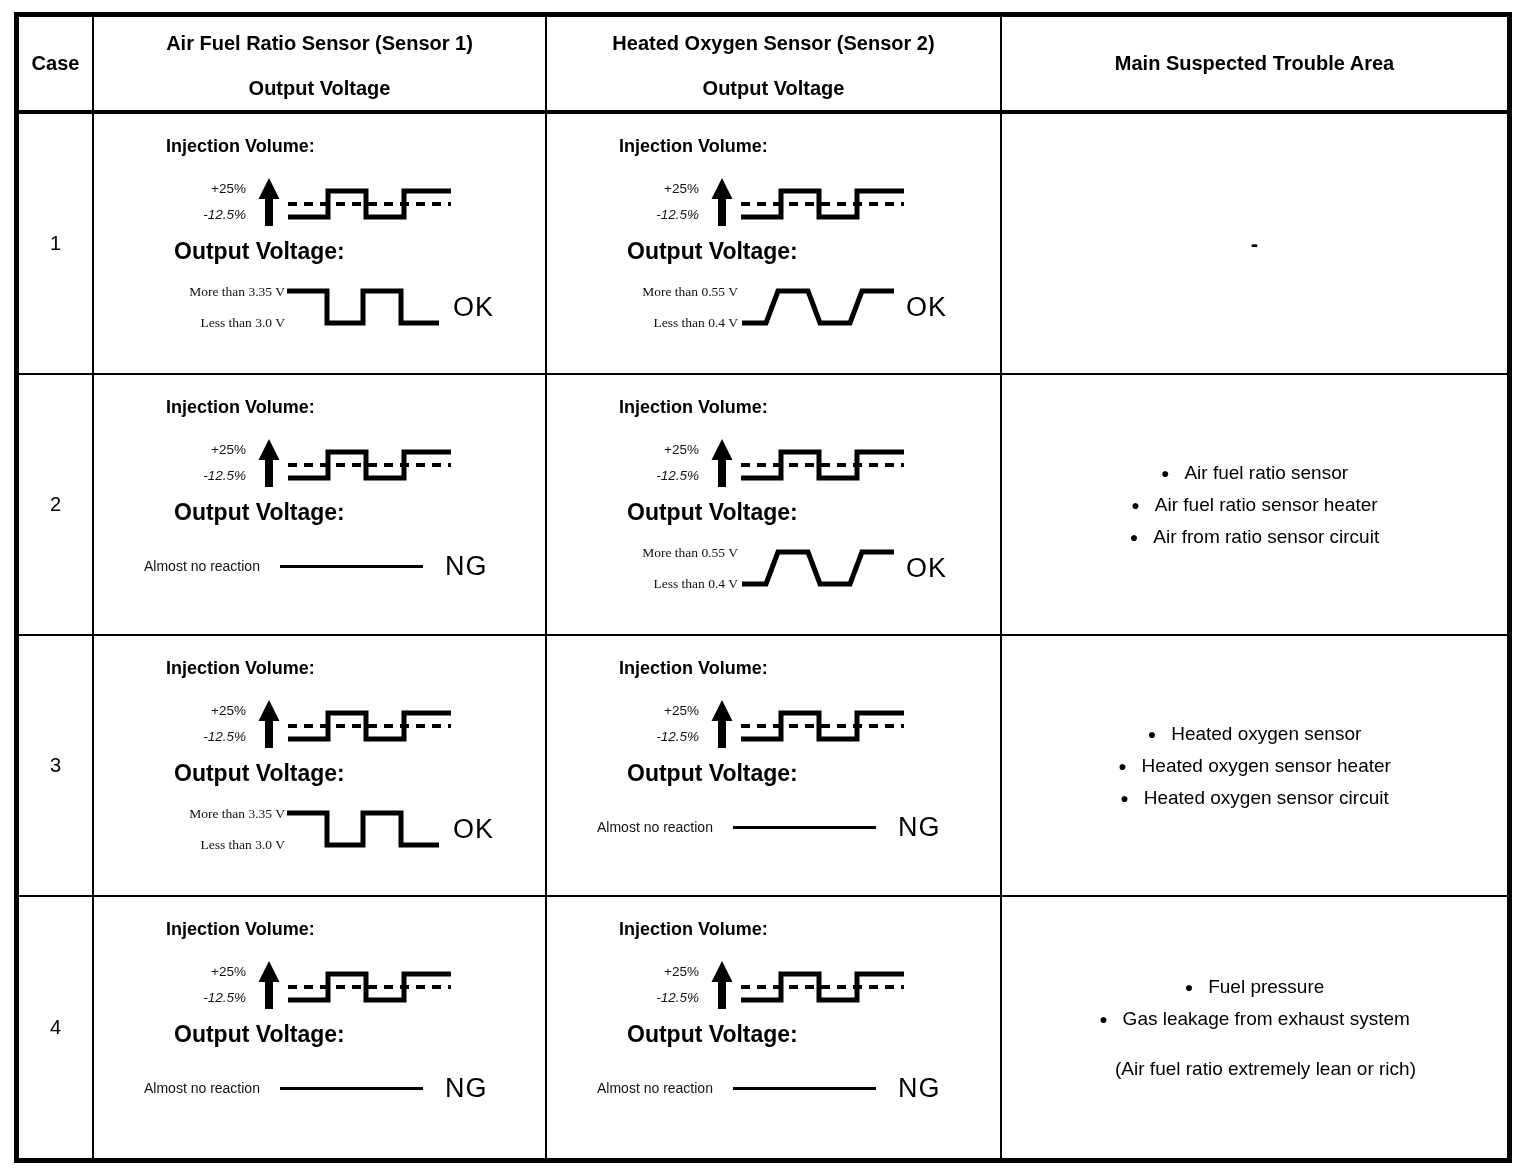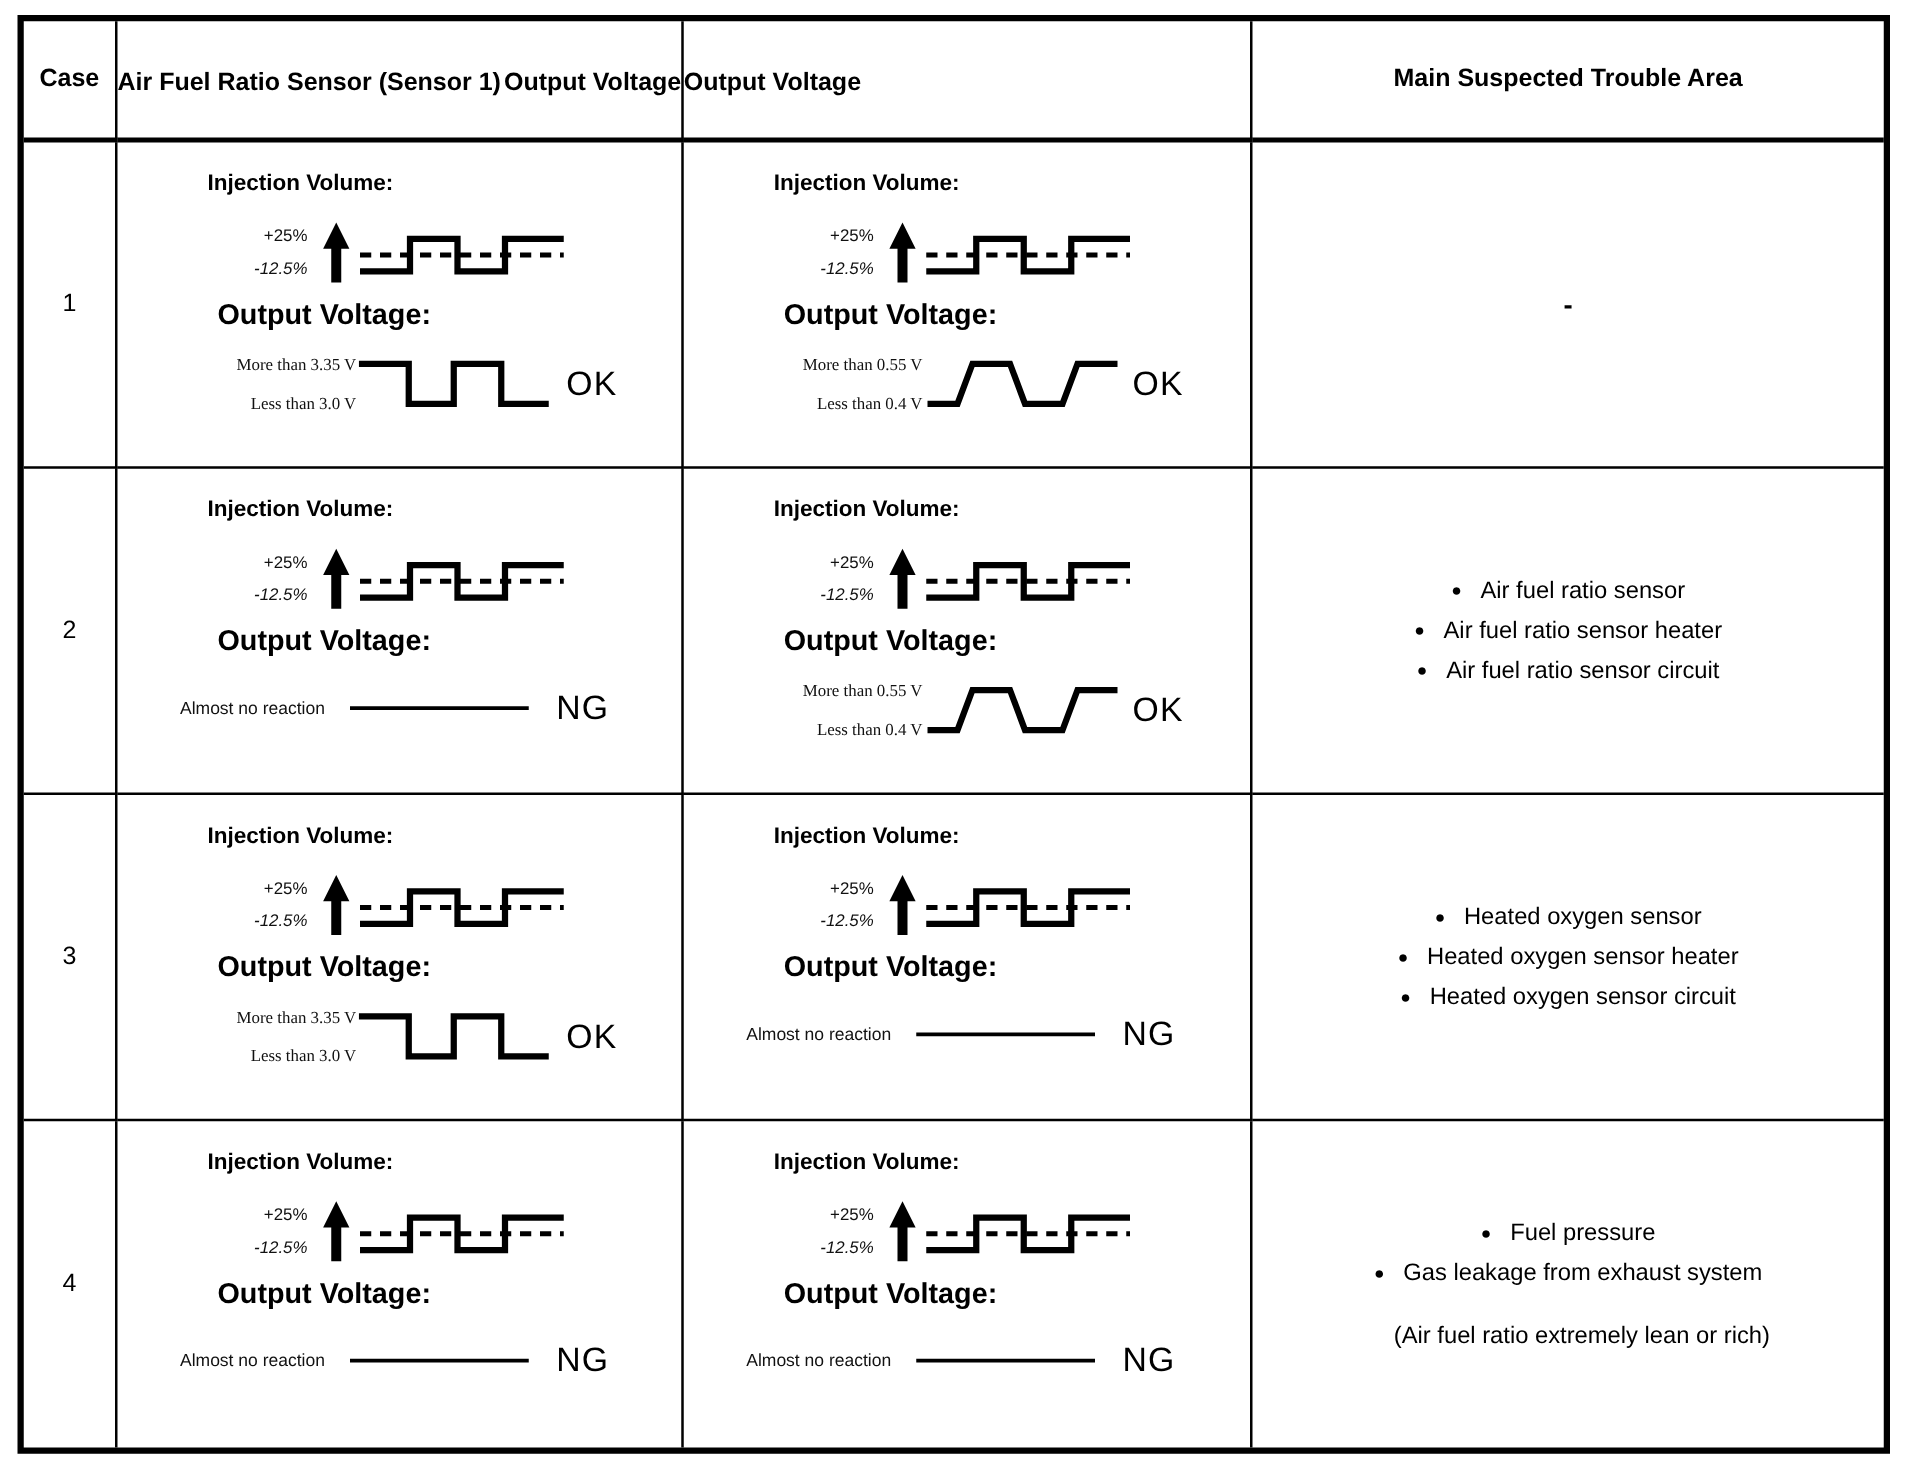--- a/index.html
+++ b/index.html
@@ -9,21 +9,21 @@
     grid-template-columns:75px 453px 455px 1fr;
     grid-template-rows:97px repeat(4,261px);
     border:5px solid #000;background:#fff;box-sizing:border-box;}
   .cell{border-right:2px solid #000;border-bottom:2px solid #000;box-sizing:border-box;
     position:relative;overflow:hidden;}
   .last-col{border-right:none;}
   .last-row{border-bottom:none;}
   
   .hcell{border-bottom-width:4px;font-weight:bold;font-size:20px;
     display:flex;align-items:center;justify-content:center;text-align:center;}
-  .hcell.two-line{flex-direction:row;justify-content:space-between;
+  .hcell.two-line{flex-direction:column;justify-content:space-between;
     padding:15px 0 10px;}
   
   .case-cell{display:flex;align-items:center;justify-content:center;font-size:20px;}
   
   .iv-title{position:absolute;left:72px;top:22px;font-weight:bold;font-size:18px;}
   .ov-title{position:absolute;left:80px;top:124px;font-weight:bold;font-size:23px;}
   .iv-row{position:absolute;left:94px;top:62px;display:flex;}
   .inj-svg{margin-left:12px;display:block;}
   .axis-labels{position:relative;width:58px;height:56px;text-align:center;}
   .axis-labels .plus{position:absolute;right:0;top:5px;}
@@ -69,20 +69,21 @@
 
 <div class="page">
 <div class="tbl">
 
   <div class="cell hcell">Case</div>
   <div class="cell hcell two-line">
     <div>Air Fuel Ratio Sensor (Sensor 1)</div>
     <div>Output Voltage</div>
   </div>
   <div class="cell hcell two-line">
+    <div>Heated Oxygen Sensor (Sensor 2)</div>
     <div>Output Voltage</div>
   </div>
   <div class="cell hcell last-col">Main Suspected Trouble Area</div>
 
   <div class="cell case-cell">1</div>
 
   <div class="cell">
     <div class="iv-title">Injection Volume:</div>
     <div class="iv-row">
       <div class="axis-labels">
@@ -183,21 +184,21 @@
     <div class="b-line">
           <span class="bullet-icon"></span>
           <span>Air fuel ratio sensor</span>
         </div>
     <div class="b-line">
           <span class="bullet-icon"></span>
           <span>Air fuel ratio sensor heater</span>
         </div>
     <div class="b-line">
           <span class="bullet-icon"></span>
-          <span>Air fuel ratio sensor circuit</span>
+          <span>Air from ratio sensor circuit</span>
         </div>
   </div>
 
   <div class="cell case-cell">3</div>
 
   <div class="cell">
     <div class="iv-title">Injection Volume:</div>
     <div class="iv-row">
       <div class="axis-labels">
         <span class="lab plus">+25%</span>

